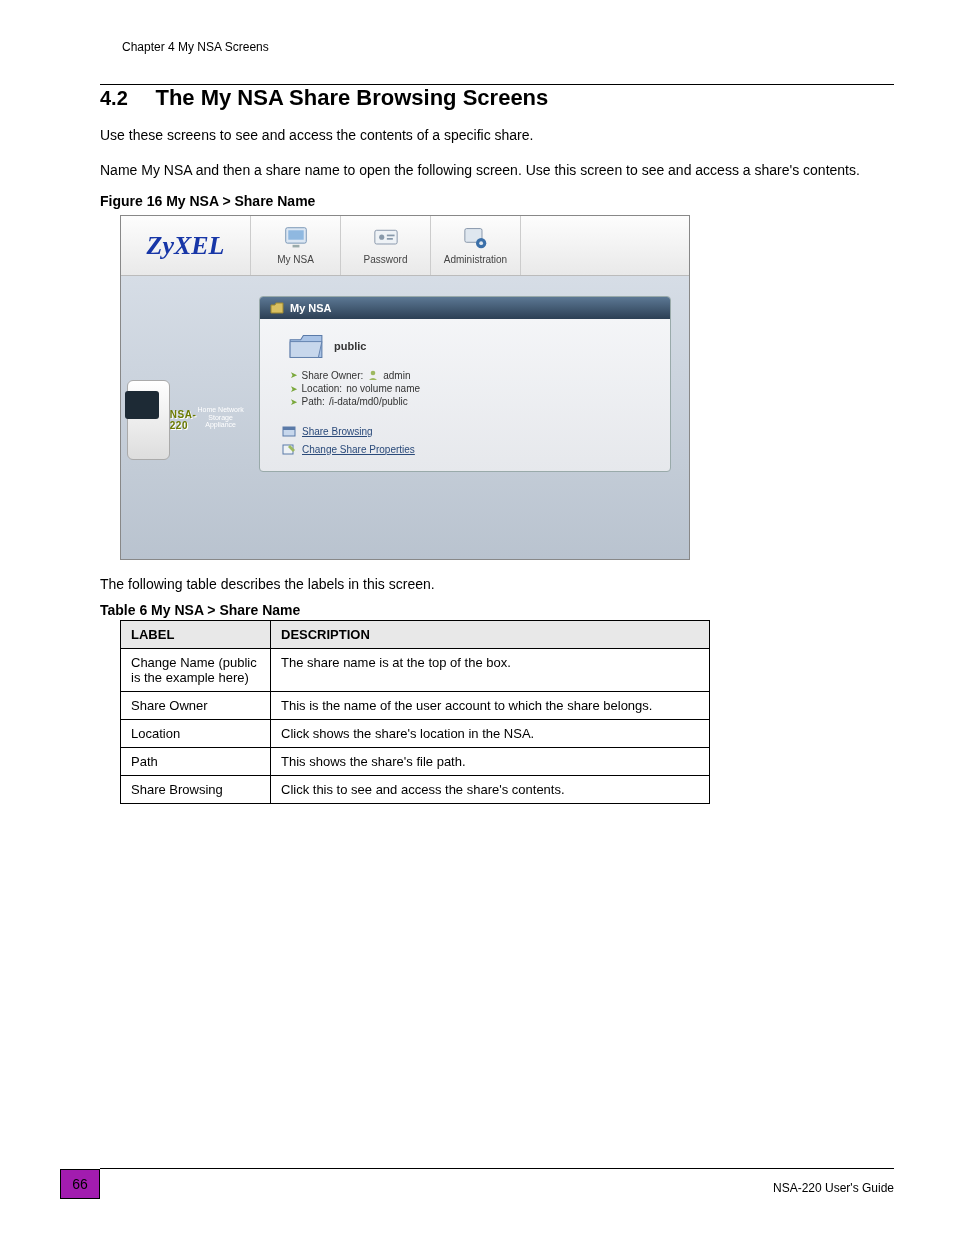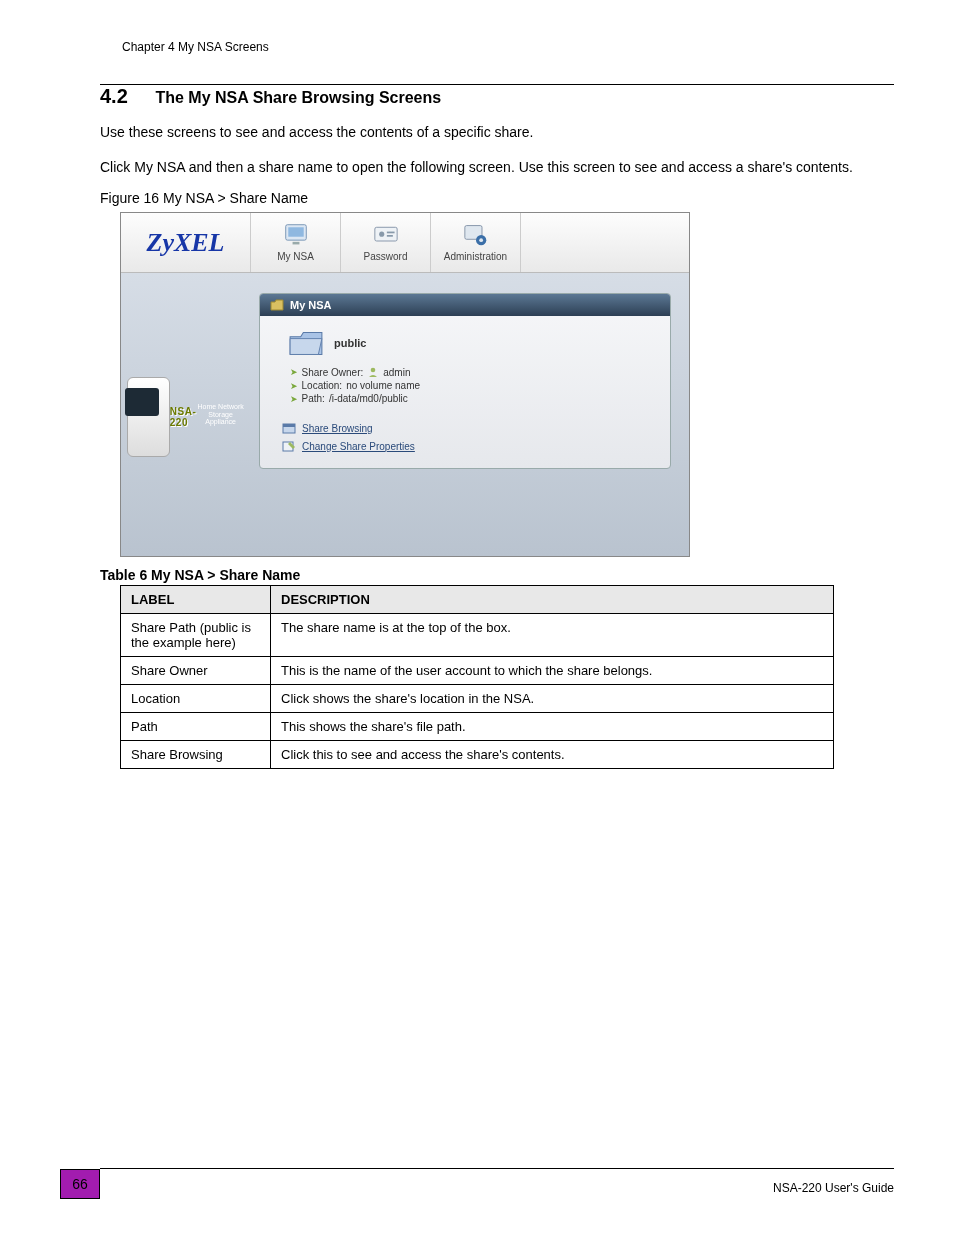--- a/index.html
+++ b/index.html
@@ -28,32 +28,32 @@
     margin-bottom: 6px;
     margin-left: 22px;
   }
   .section-num {
     font-size: 20px;
     font-weight: bold;
     margin-top: 40px;
   }
   .section-title {
     display: inline;
-    font-size: 16px;
+    font-size: 22px;
     font-weight: bold;
     margin-left: 24px;
   }
   .body-text {
     font-size: 14px;
     margin: 14px 0 12px 0;
     line-height: 1.5;
   }
   .figure-caption {
     font-size: 14px;
-    font-weight: normal;
+    font-weight: bold;
     margin: 9px 0 6px 0;
   }
   
   .screenshot {
     width: 570px;
     height: 345px;
     border: 1px solid #888;
     margin-left: 20px;
     background: #a16207;
     position: relative;
@@ -202,21 +202,21 @@
   .table-intro {
     font-size: 14px;
     margin: 16px 0 6px 0;
   }
   .table-caption {
     font-size: 14px;
     font-weight: bold;
     margin: 10px 0 2px 0;
   }
   table.labels {
-    width: 714px;
+    width: 590px;
     border-collapse: collapse;
     margin-left: 20px;
   }
   table.labels th, table.labels td {
     border: 1.5px solid #000;
     padding: 6px 10px;
     font-size: 13px;
     text-align: left;
     vertical-align: top;
   }
@@ -260,21 +260,21 @@
 <div class="page">
   <div class="chapter-header">Chapter 4 My NSA Screens</div>
   <hr class="hr-top">
 
   <div>
     <span class="section-num">4.2</span>
     <span class="section-title">The My NSA Share Browsing Screens</span>
   </div>
 
   <p class="body-text">Use these screens to see and access the contents of a specific share.</p>
-  <p class="body-text">Click My NSA and then a share name to open the following screen. Use this screen to see and access a share's contents.</p>
+  <p class="body-text">Name My NSA and then a share name to open the following screen. Use this screen to see and access a share's contents.</p>
 
   <div class="figure-caption">Figure 16   My NSA &gt; Share Name</div>
 
   <div class="screenshot">
     <div class="ss-topbar">
       <div class="ss-logo">ZyXEL</div>
       <div class="ss-tabs">
         <div class="ss-tab">
           <svg class="ss-tab-icon" viewBox="0 0 32 28">
             <rect x="4" y="2" width="24" height="18" rx="2" fill="#dce7f3" stroke="#6b8aad"></rect>
@@ -357,32 +357,33 @@
                 <path d="M8 2 L13 7 L11 9 L6 4 Z" fill="#9db960"></path>
               </svg>
               <span>Change Share Properties</span>
             </a>
           </div>
         </div>
       </div>
     </div>
   </div>
 
+  <p class="table-intro">The following table describes the labels in this screen.</p>
   <div class="table-caption">Table 6   My NSA &gt; Share Name</div>
 
   <table class="labels">
     <thead>
       <tr>
         <th style="width:150px">LABEL</th>
         <th>DESCRIPTION</th>
       </tr>
     </thead>
     <tbody>
       <tr>
-        <td>Share Path (public is the example here)</td>
+        <td>Change Name (public is the example here)</td>
         <td>The share name is at the top of the box.</td>
       </tr>
       <tr>
         <td>Share Owner</td>
         <td>This is the name of the user account to which the share belongs.</td>
       </tr>
       <tr>
         <td>Location</td>
         <td>Click shows the share's location in the NSA.</td>
       </tr>

